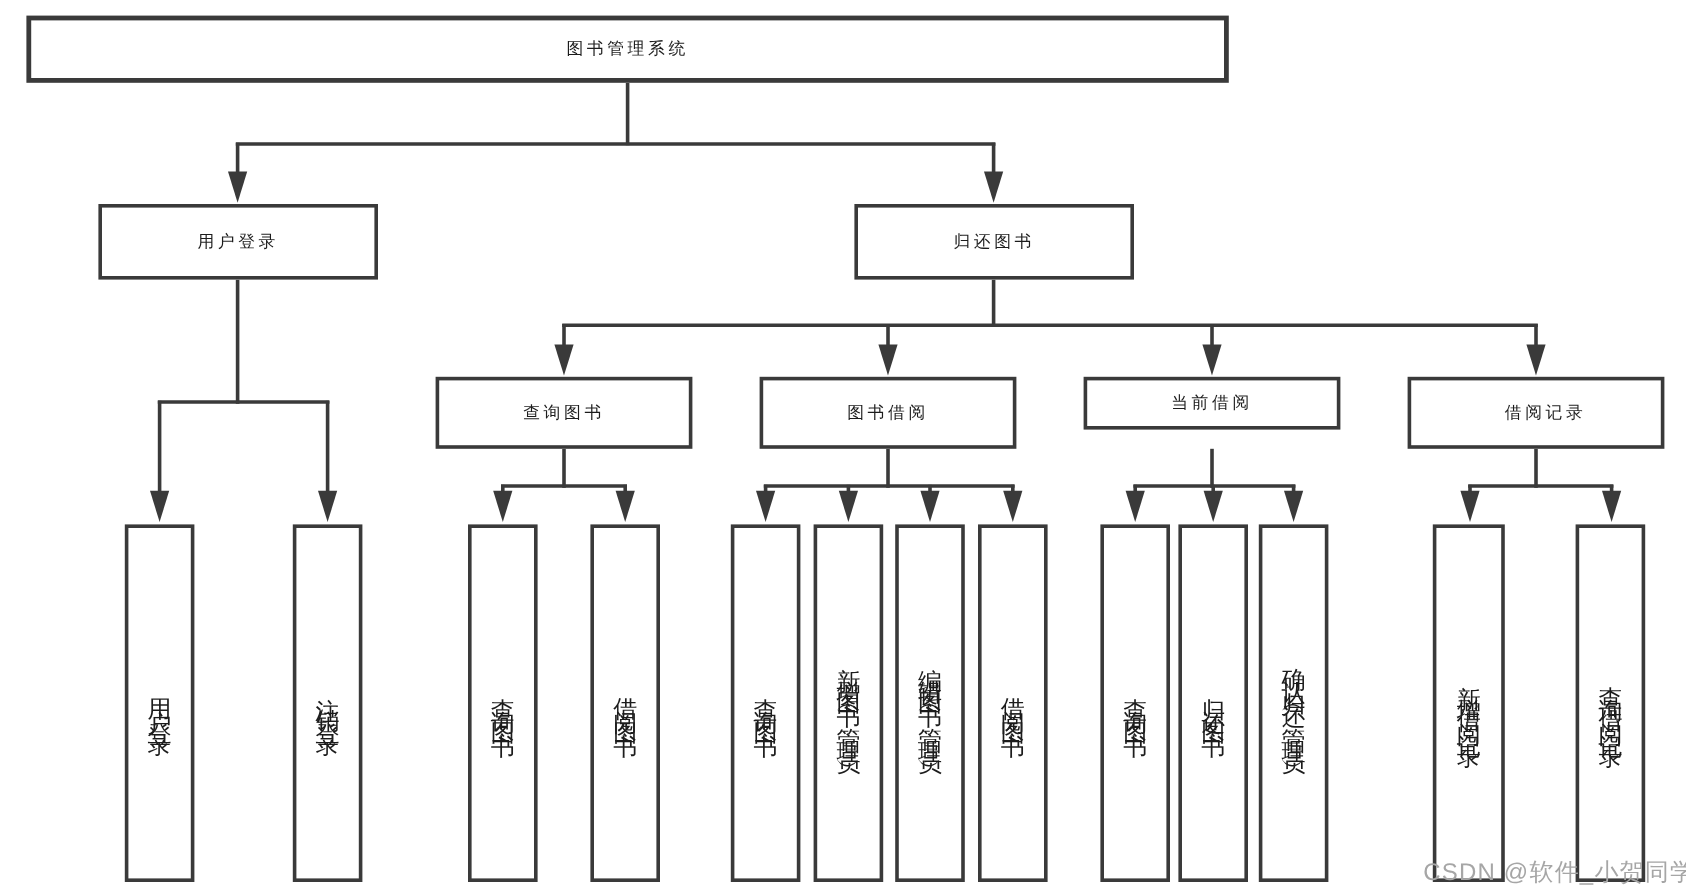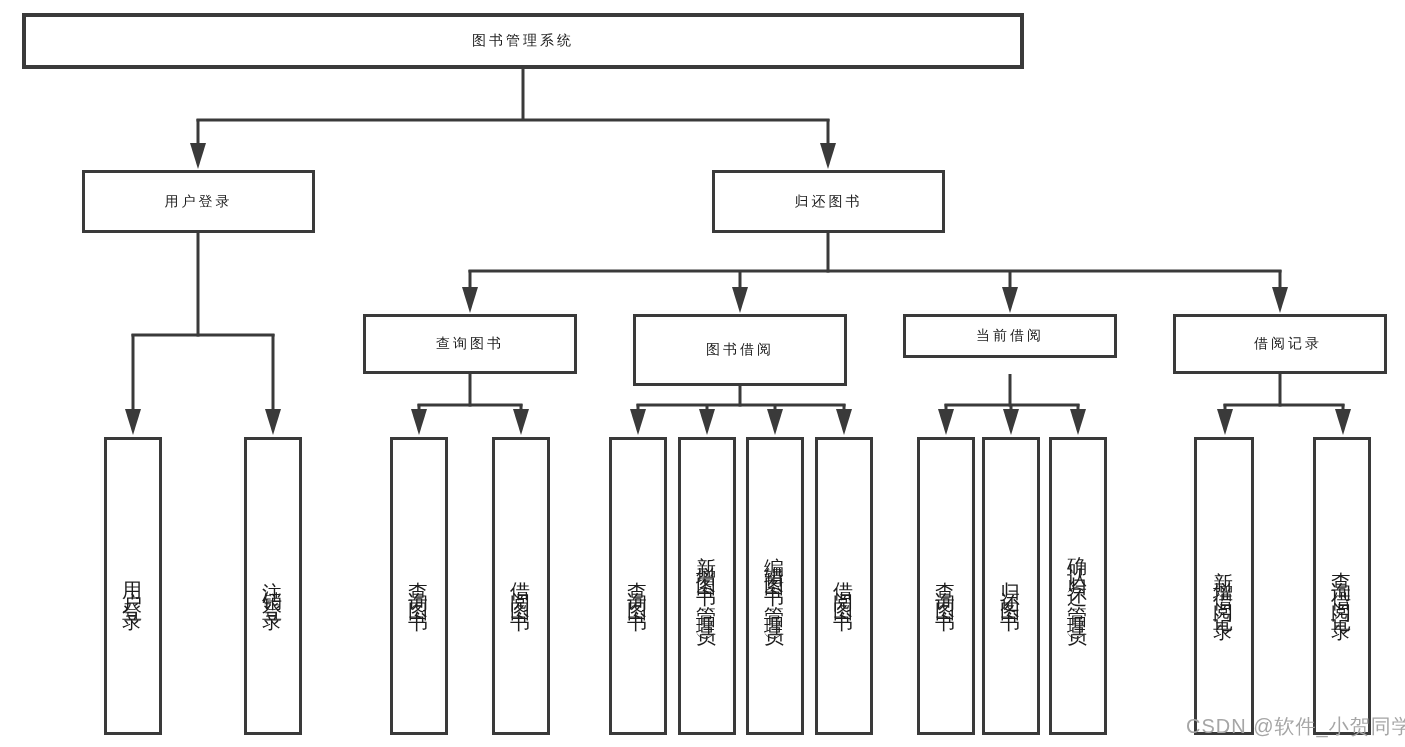--- a/index.html
+++ b/index.html
@@ -140,21 +140,21 @@
   <div class="box" style="left:82px;top:170px;width:233px;height:63px;">
     <span class="hlabel">用户登录</span>
   </div>
   <div class="box" style="left:712px;top:170px;width:233px;height:63px;">
     <span class="hlabel">归还图书</span>
   </div>
 
   <div class="box" style="left:363px;top:314px;width:214px;height:60px;">
     <span class="hlabel">查询图书</span>
   </div>
-  <div class="box" style="left:633px;top:314px;width:214px;height:72px;">
+  <div class="box" style="left:633px;top:314px;width:214px;height:60px;">
     <span class="hlabel">图书借阅</span>
   </div>
   <div class="box" style="left:903px;top:314px;width:214px;height:44px;">
     <span class="hlabel">当前借阅</span>
   </div>
   <div class="box" style="left:1173px;top:314px;width:214px;height:60px;padding-left:16px;">
     <span class="hlabel">借阅记录</span>
   </div>
 
   <div class="box leaf" style="left:104px;top:437px;width:58px;height:298px;">

